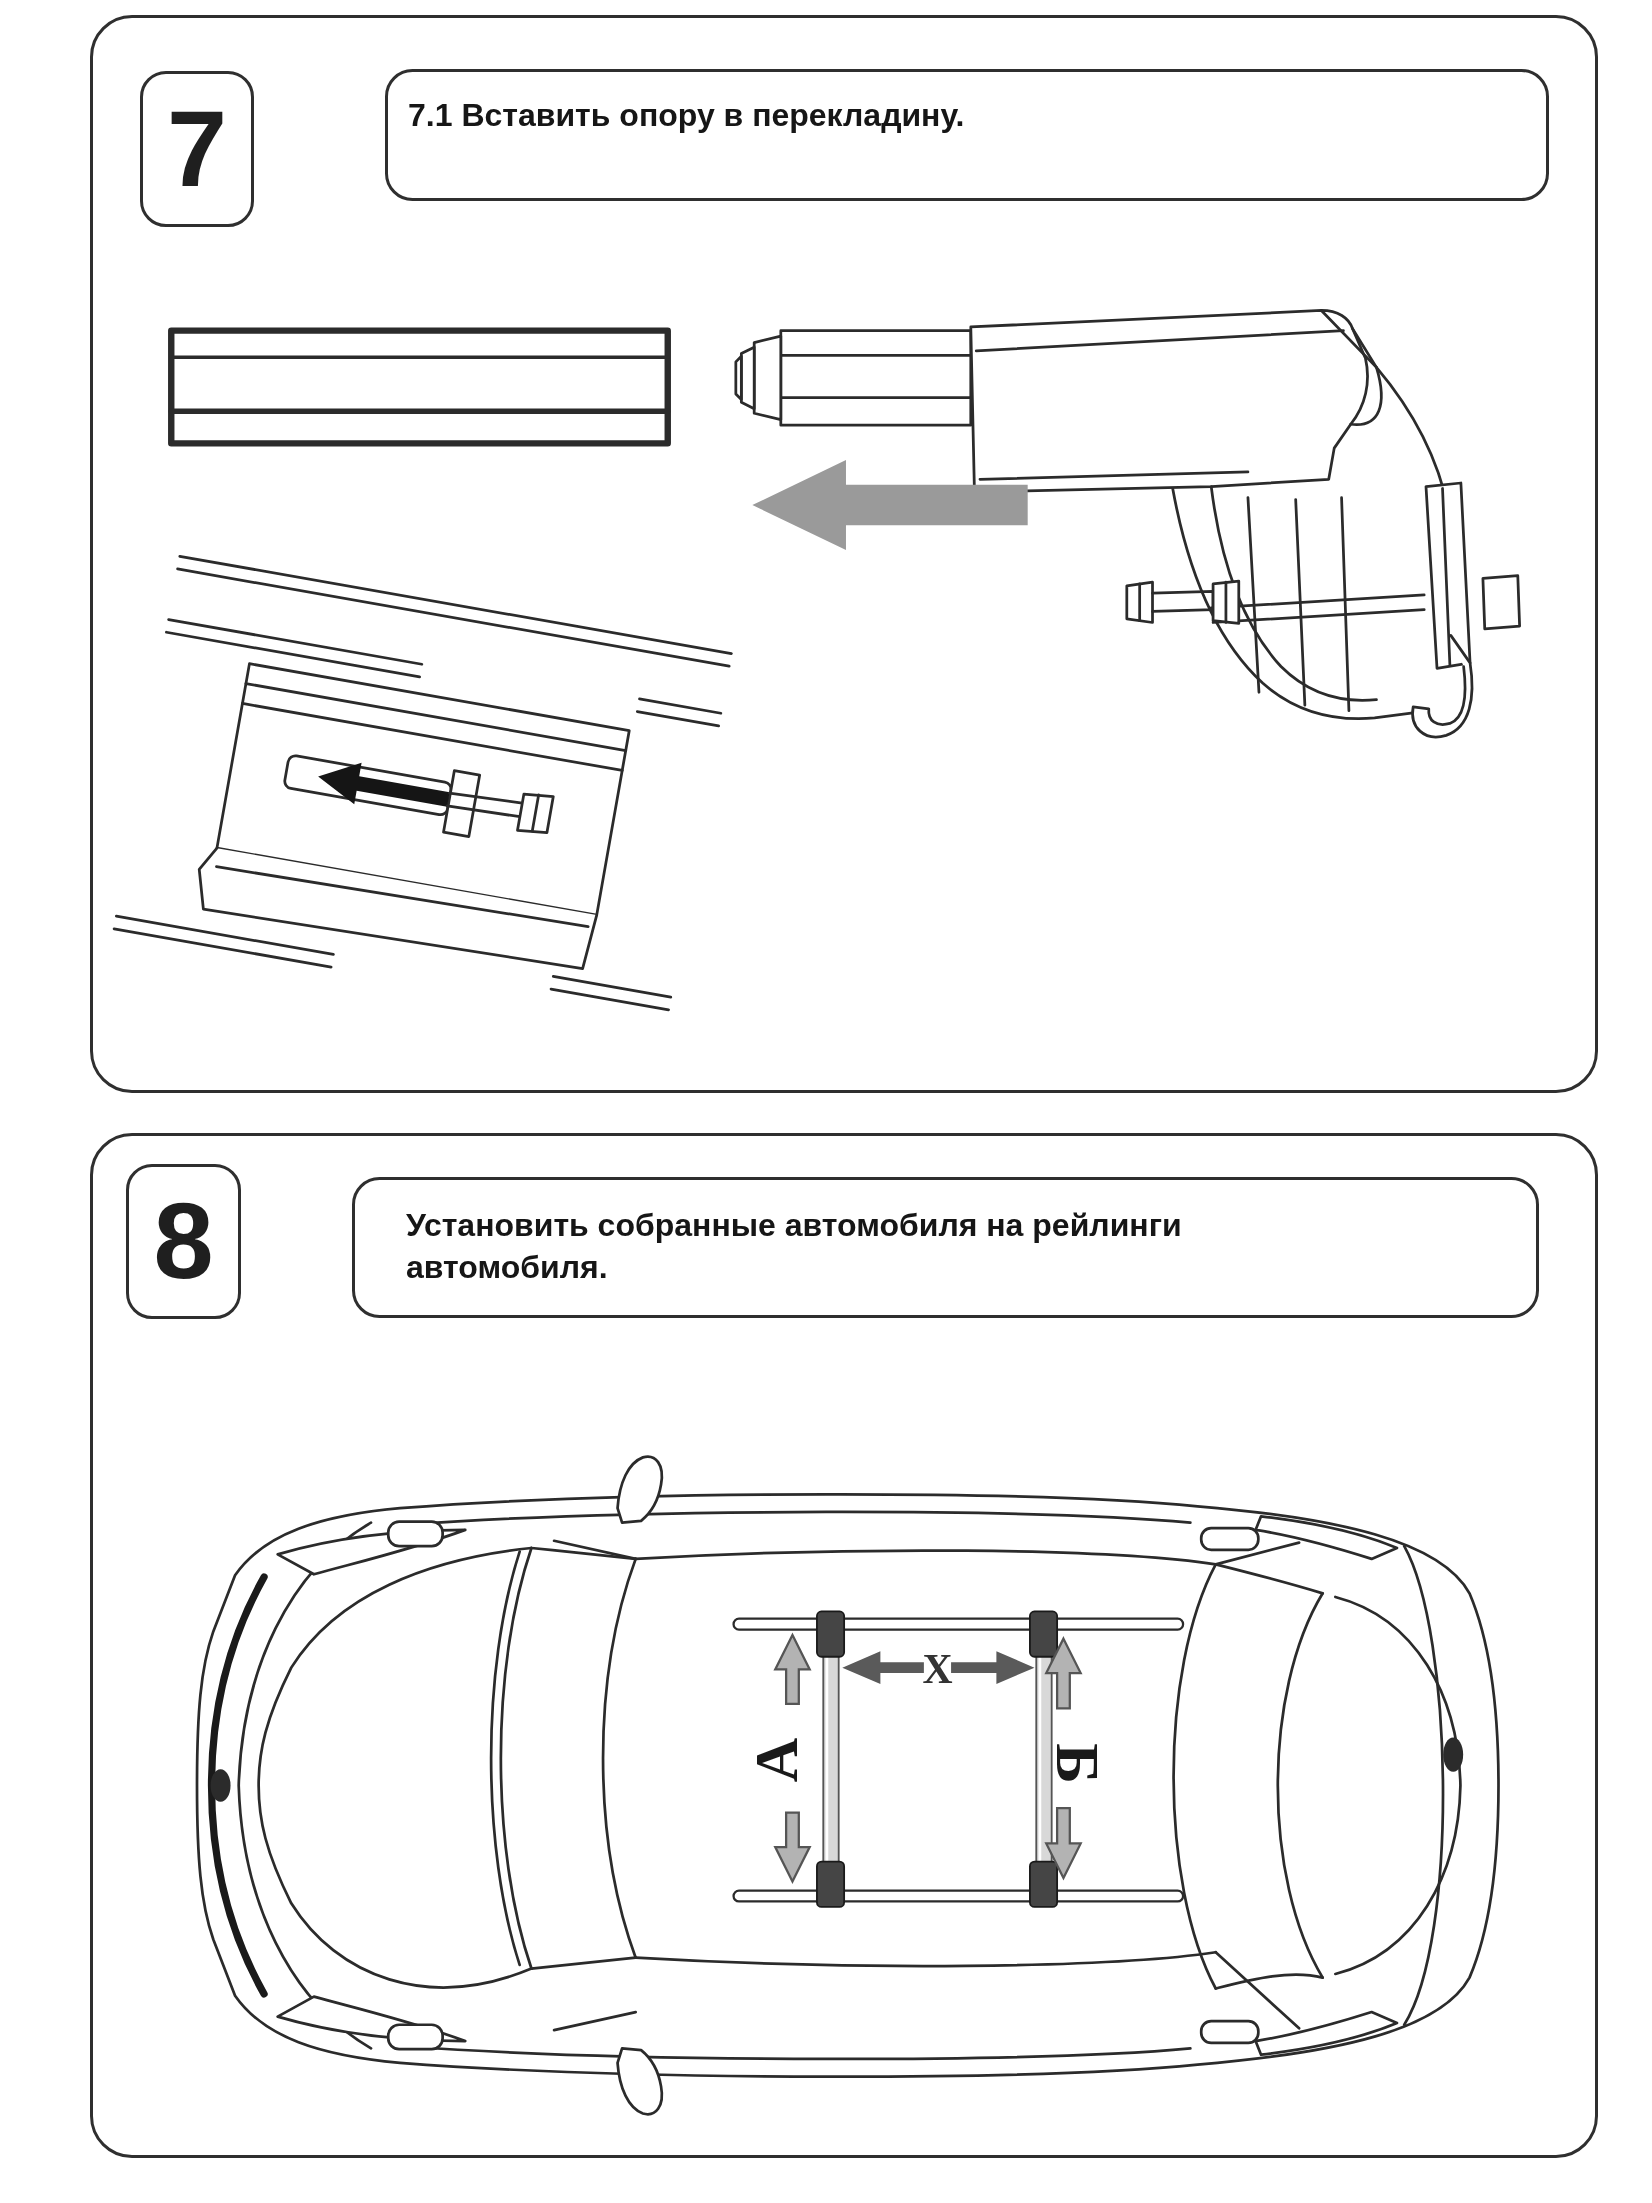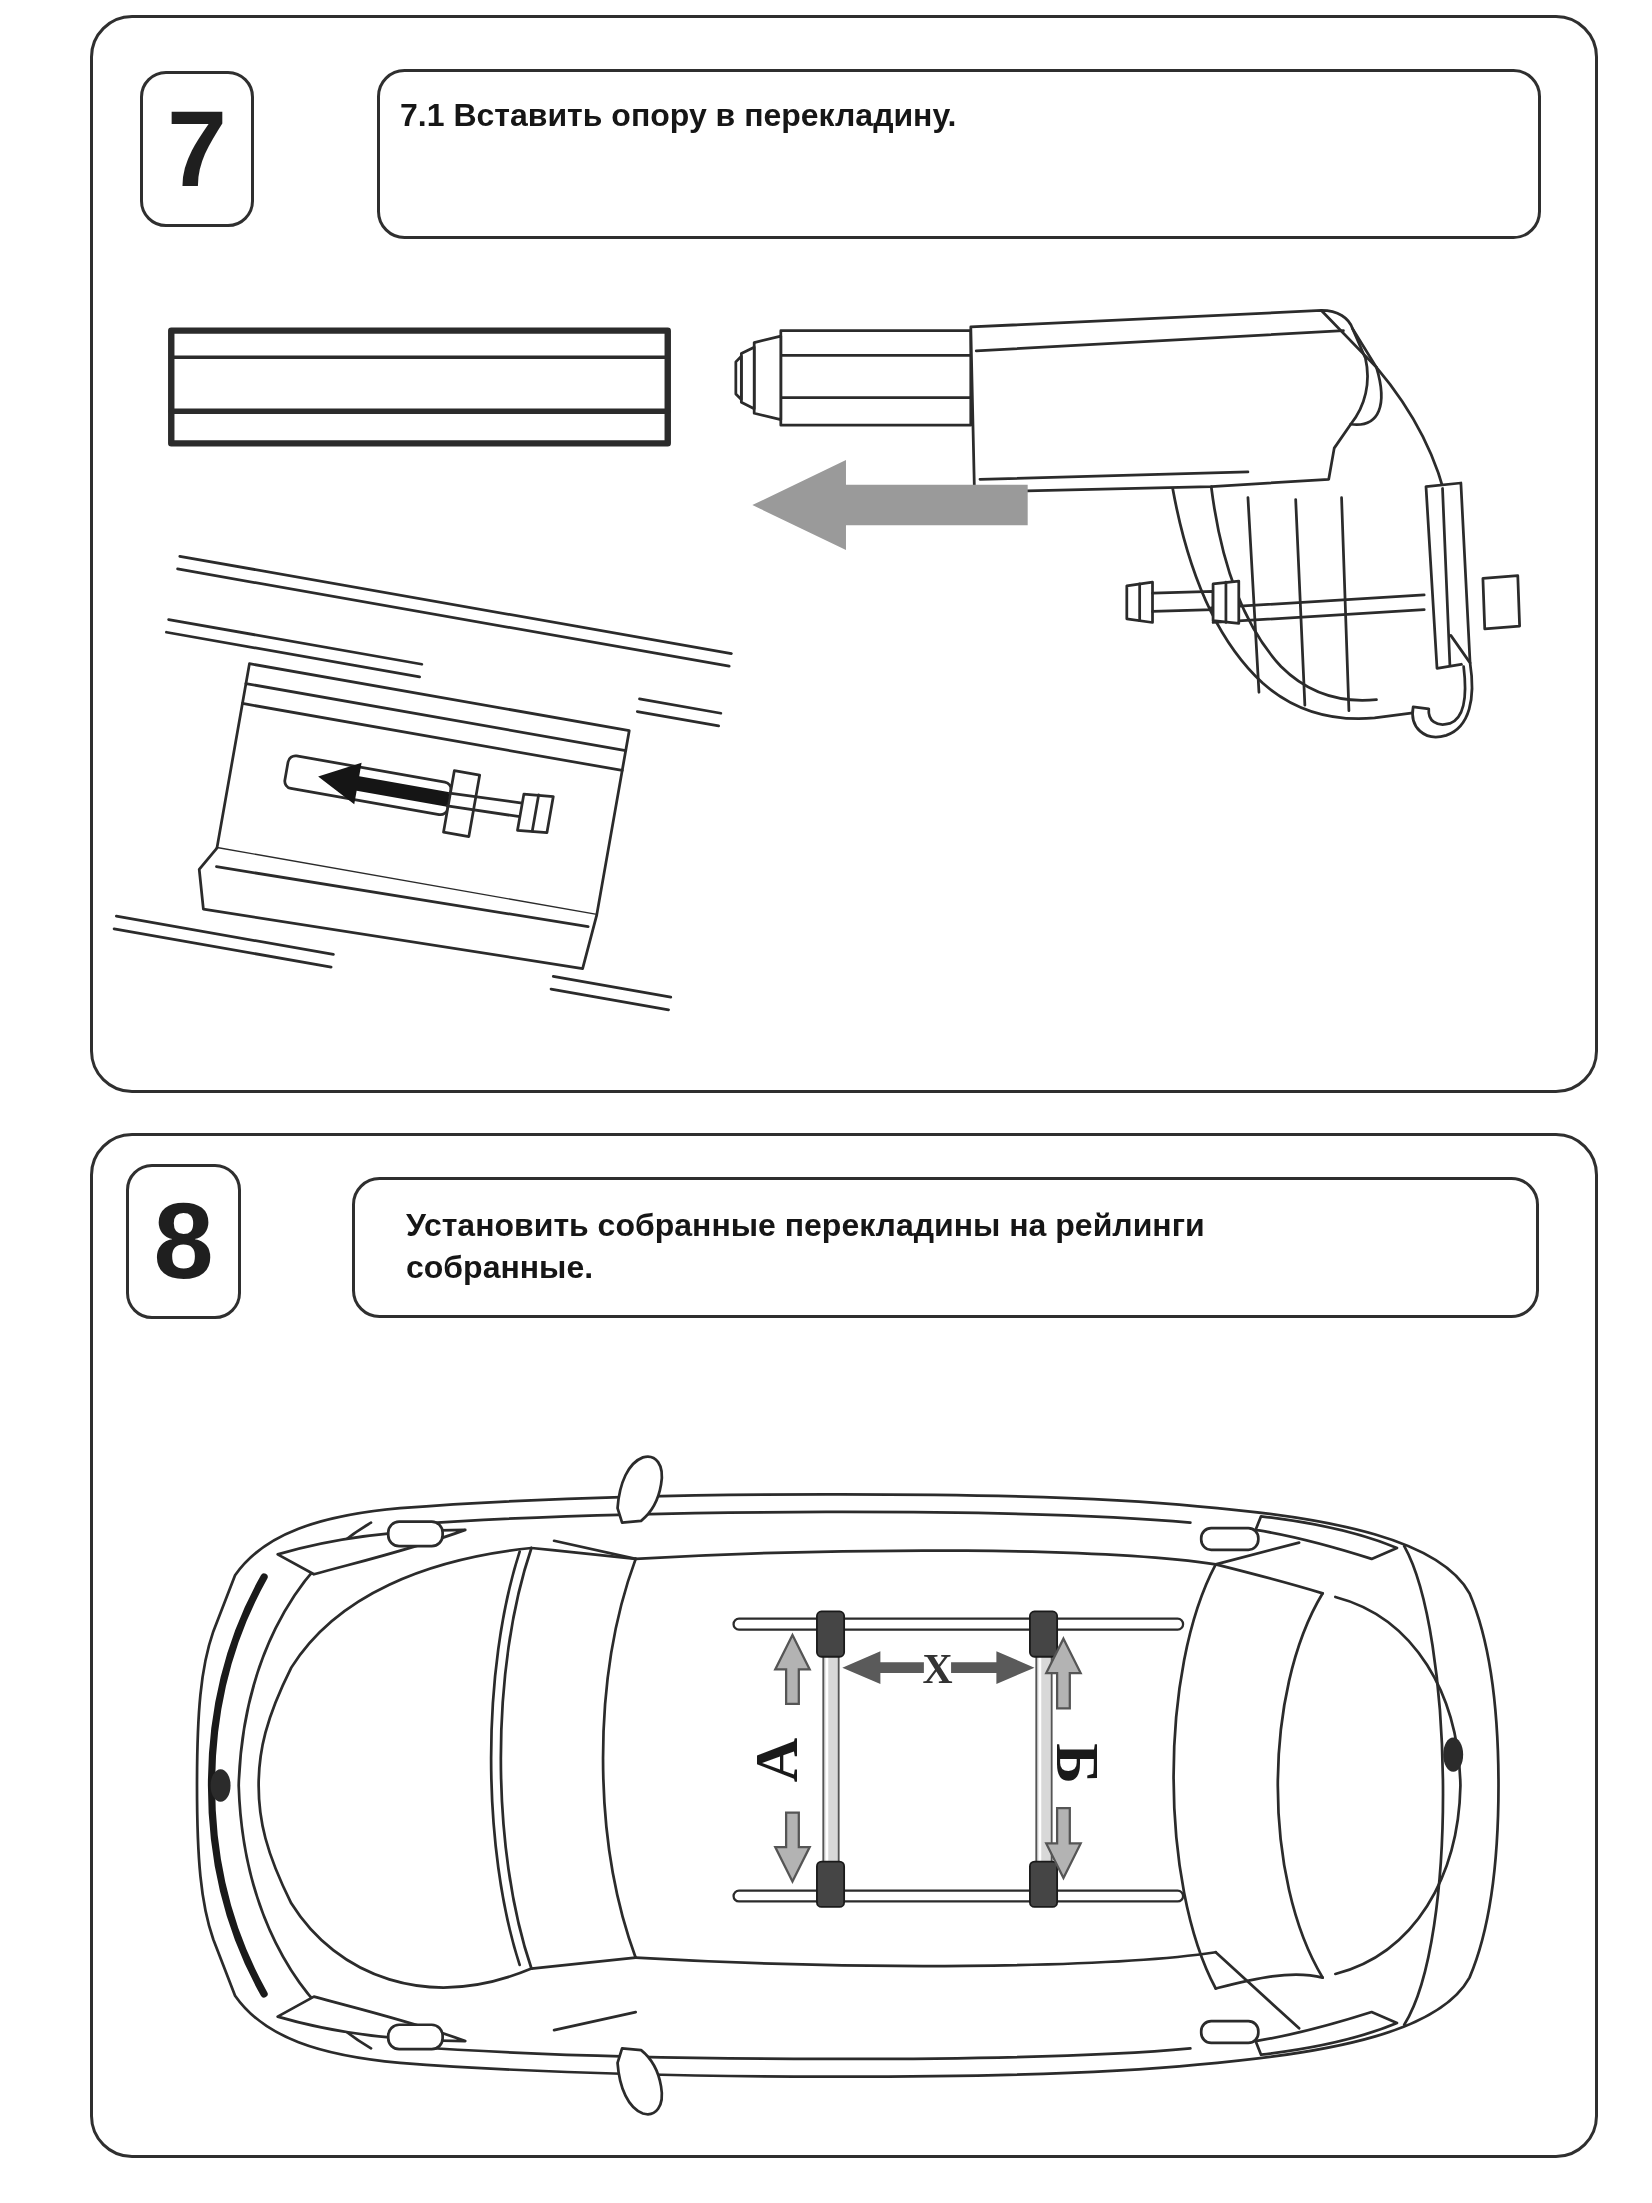--- a/index.html
+++ b/index.html
@@ -7,21 +7,21 @@
         font-family:"Liberation Sans",sans-serif;color:#1a1a1a;}
   .panel{position:absolute;border:3.7px solid #2f2f2f;border-radius:42px;background:#fff;box-sizing:border-box;}
   .panel7{left:90px;top:14.7px;width:1508px;height:1078px;}
   .panel8{left:90px;top:1133px;width:1508px;height:1025px;}
   .numbox{position:absolute;border:3.7px solid #2f2f2f;border-radius:26px;background:#fff;
           display:flex;align-items:center;justify-content:center;box-sizing:border-box;}
   .numbox span{font-size:108px;font-weight:700;line-height:1;color:#1f1f1f;}
   .nb7{left:47px;top:53px;width:114px;height:156px;}
   .nb8{left:33px;top:27.5px;width:115px;height:155px;}
   .textbox{position:absolute;border:3.7px solid #2f2f2f;border-radius:27.5px;background:#fff;box-sizing:border-box;}
-  .tb7{left:284px;top:51px;width:1164px;height:170px;padding:22px 7px 0 20px;}
+  .tb7{left:292px;top:51px;width:1164px;height:132px;padding:22px 7px 0 20px;}
   .tb8{left:259px;top:41px;width:1187px;height:141px;padding:24px 18.4px 0 51px;}
   .instr{font-size:32px;font-weight:700;line-height:42px;color:#161616;}
   .tb8 .instr{width:826px;}
   svg{position:absolute;overflow:visible;}
   .lineart{stroke:#2b2b2b;stroke-width:3;fill:none;stroke-linejoin:round;stroke-linecap:round;}
 </style>
 </head>
 <body>
 
 <div class="page">
@@ -108,21 +108,21 @@
     </svg>
   </section>
 
   <section class="panel panel8">
 
     <div class="numbox nb8">
       <span>8</span>
     </div>
 
     <div class="textbox tb8">
-      <div class="instr">Установить собранные перекладины на рейлинги собранные.</div>
+      <div class="instr">Установить собранные автомобиля на рейлинги автомобиля.</div>
     </div>
 
     <svg style="left:26px;top:296px;" width="1414" height="716" viewBox="0 0 1540 790">
       <g class="lineart">
 
         <path d="M300,84 C560,64 1000,64 1180,82 C1335,95 1448,120 1480,178 C1503,232 1512,308 1512,390 C1512,472 1503,548 1480,602 C1448,660 1335,685 1180,698 C1000,716 560,716 300,696 C212,688 150,668 118,622 L94,560 C80,520 76,470 76,390 C76,310 80,260 94,220 L118,158 C150,112 212,92 300,84 Z" fill="#fff"></path>
         <path d="M310,102 C560,84 1000,84 1172,100"></path>
         <path d="M310,678 C560,696 1000,696 1172,680"></path>
 
         <path d="M268,100 C178,152 126,262 122,390 C126,518 178,628 268,680"></path>

